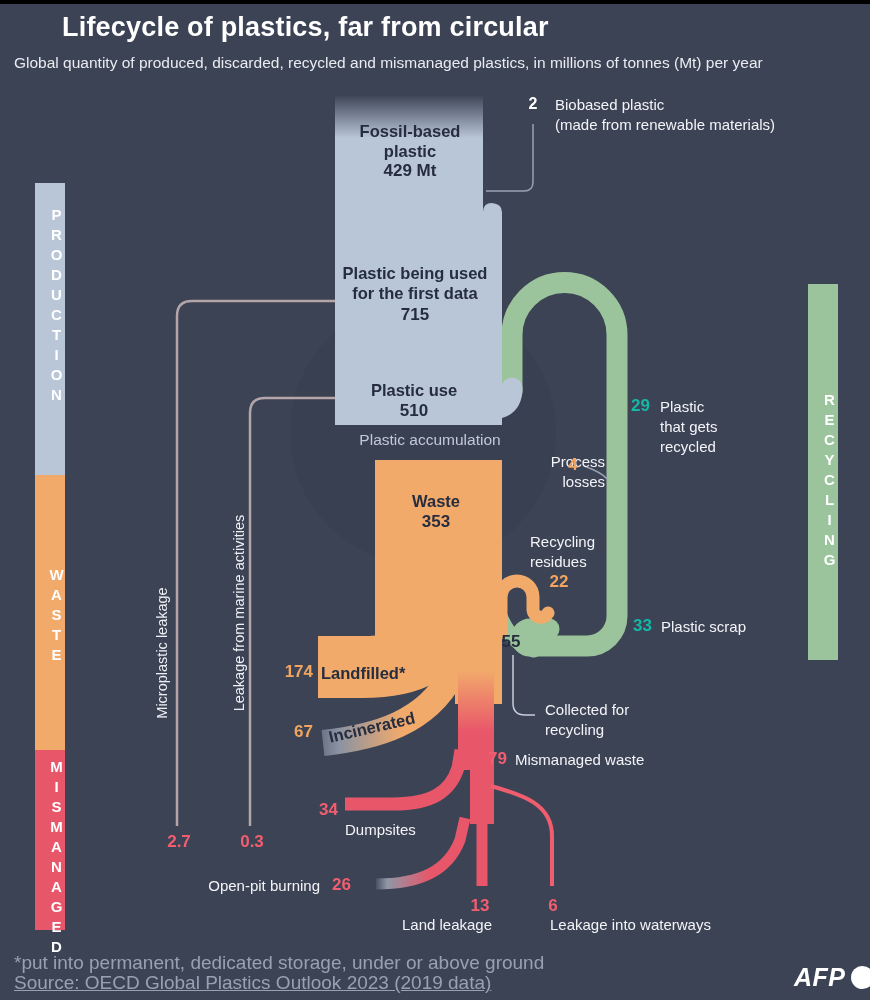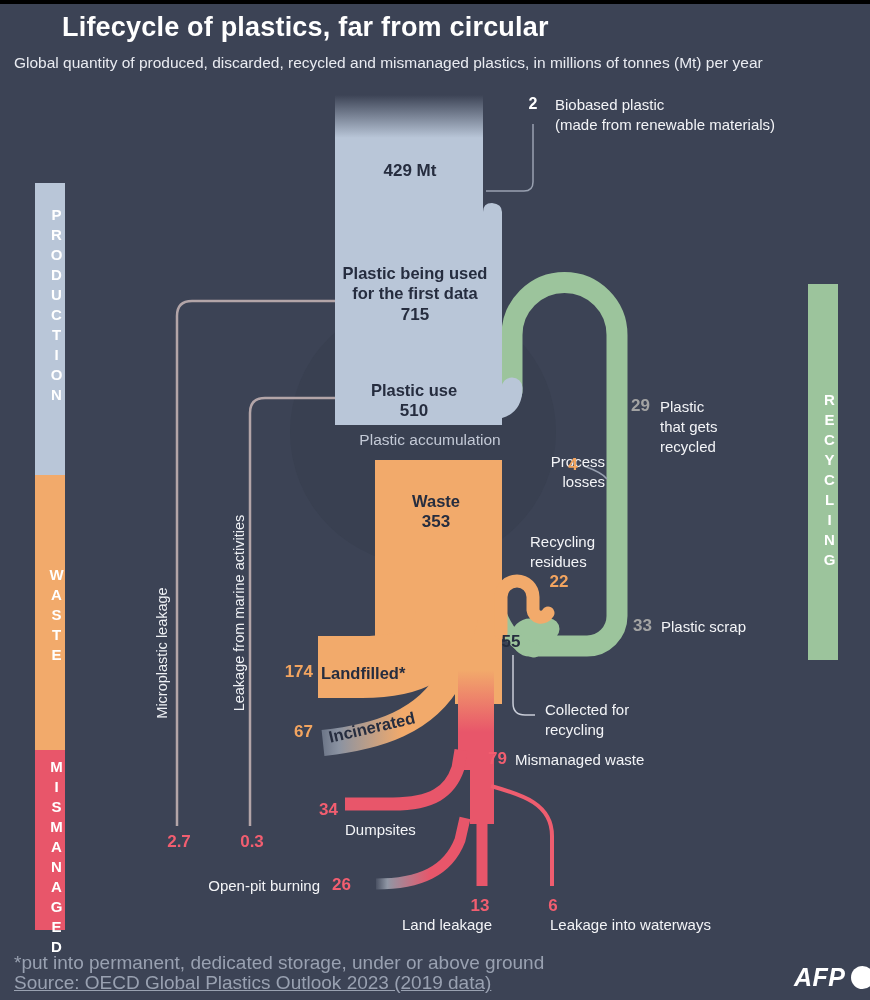--- a/index.html
+++ b/index.html
@@ -13,21 +13,21 @@
   #shapes{position:absolute;left:0;top:0;}
   .lbl{position:absolute;white-space:pre-line;}
   .title{font-size:27px;font-weight:700;color:#ffffff;letter-spacing:.2px;}
   .subtitle{font-size:15.5px;color:#e9ebf1;}
   .dark{color:#262d3f;font-weight:700;}
   .n16{font-size:16.5px;line-height:20px;}
   .v17{font-size:17px;}
   .white{color:#f3f4f7;font-size:15px;line-height:20px;}
   .gray{color:#c3c9d6;font-size:15.5px;}
   .orange{color:#f3a560;font-weight:700;font-size:17px;}
-  .green{color:#a3a3a3;font-weight:700;font-size:17px;}
+  .green{color:#14b8a6;font-weight:700;font-size:17px;}
   .red{color:#f25e70;font-weight:700;font-size:17px;}
   .ctr{text-align:center;}
   .rgt{text-align:right;}
   .vbar{
     position:absolute;width:30px;display:flex;justify-content:center;
     writing-mode:vertical-rl;text-orientation:upright;
     color:#ffffff;font-weight:700;font-size:15px;letter-spacing:3px;
   }
   .rot90{transform:translate(-50%,-50%) rotate(-90deg);white-space:nowrap;
     color:#eef0f4;font-size:14.5px;}
@@ -102,20 +102,22 @@
   </svg>
 
   <div class="lbl title" style="left:14px;top:12px;margin-left:48px;">Lifecycle of plastics, far from circular</div>
   <div class="lbl subtitle" style="left:14px;top:54px;width:840px;">Global quantity of produced, discarded, recycled and mismanaged plastics, in millions of tonnes (Mt) per year</div>
 
   <div class="vbar" style="left:35px;top:206px;">PRODUCTION</div>
   <div class="vbar" style="left:35px;top:566px;">WASTE</div>
   <div class="vbar" style="left:35px;top:758px;">MISMANAGED</div>
   <div class="vbar" style="left:808px;top:391px;">RECYCLING</div>
 
+  <div class="lbl dark n16 ctr" style="left:320px;top:121px;width:180px;">Fossil-based
+plastic</div>
   <div class="lbl dark v17 ctr" style="left:320px;top:161px;width:180px;">429 Mt</div>
   <div class="lbl ctr" style="left:522px;top:95px;width:22px;color:#fff;font-weight:700;font-size:16px;">2</div>
   <div class="lbl white" style="left:555px;top:95px;">Biobased plastic
 (made from renewable materials)</div>
   <div class="lbl dark n16 ctr" style="left:325px;top:263px;width:180px;">Plastic being used
 for the first data</div>
   <div class="lbl dark v17 ctr" style="left:325px;top:305px;width:180px;">715</div>
   <div class="lbl dark n16 ctr" style="left:324px;top:380px;width:180px;">Plastic use</div>
   <div class="lbl dark v17 ctr" style="left:324px;top:401px;width:180px;">510</div>
   <div class="lbl gray ctr" style="left:320px;top:431px;width:220px;">Plastic accumulation</div>

